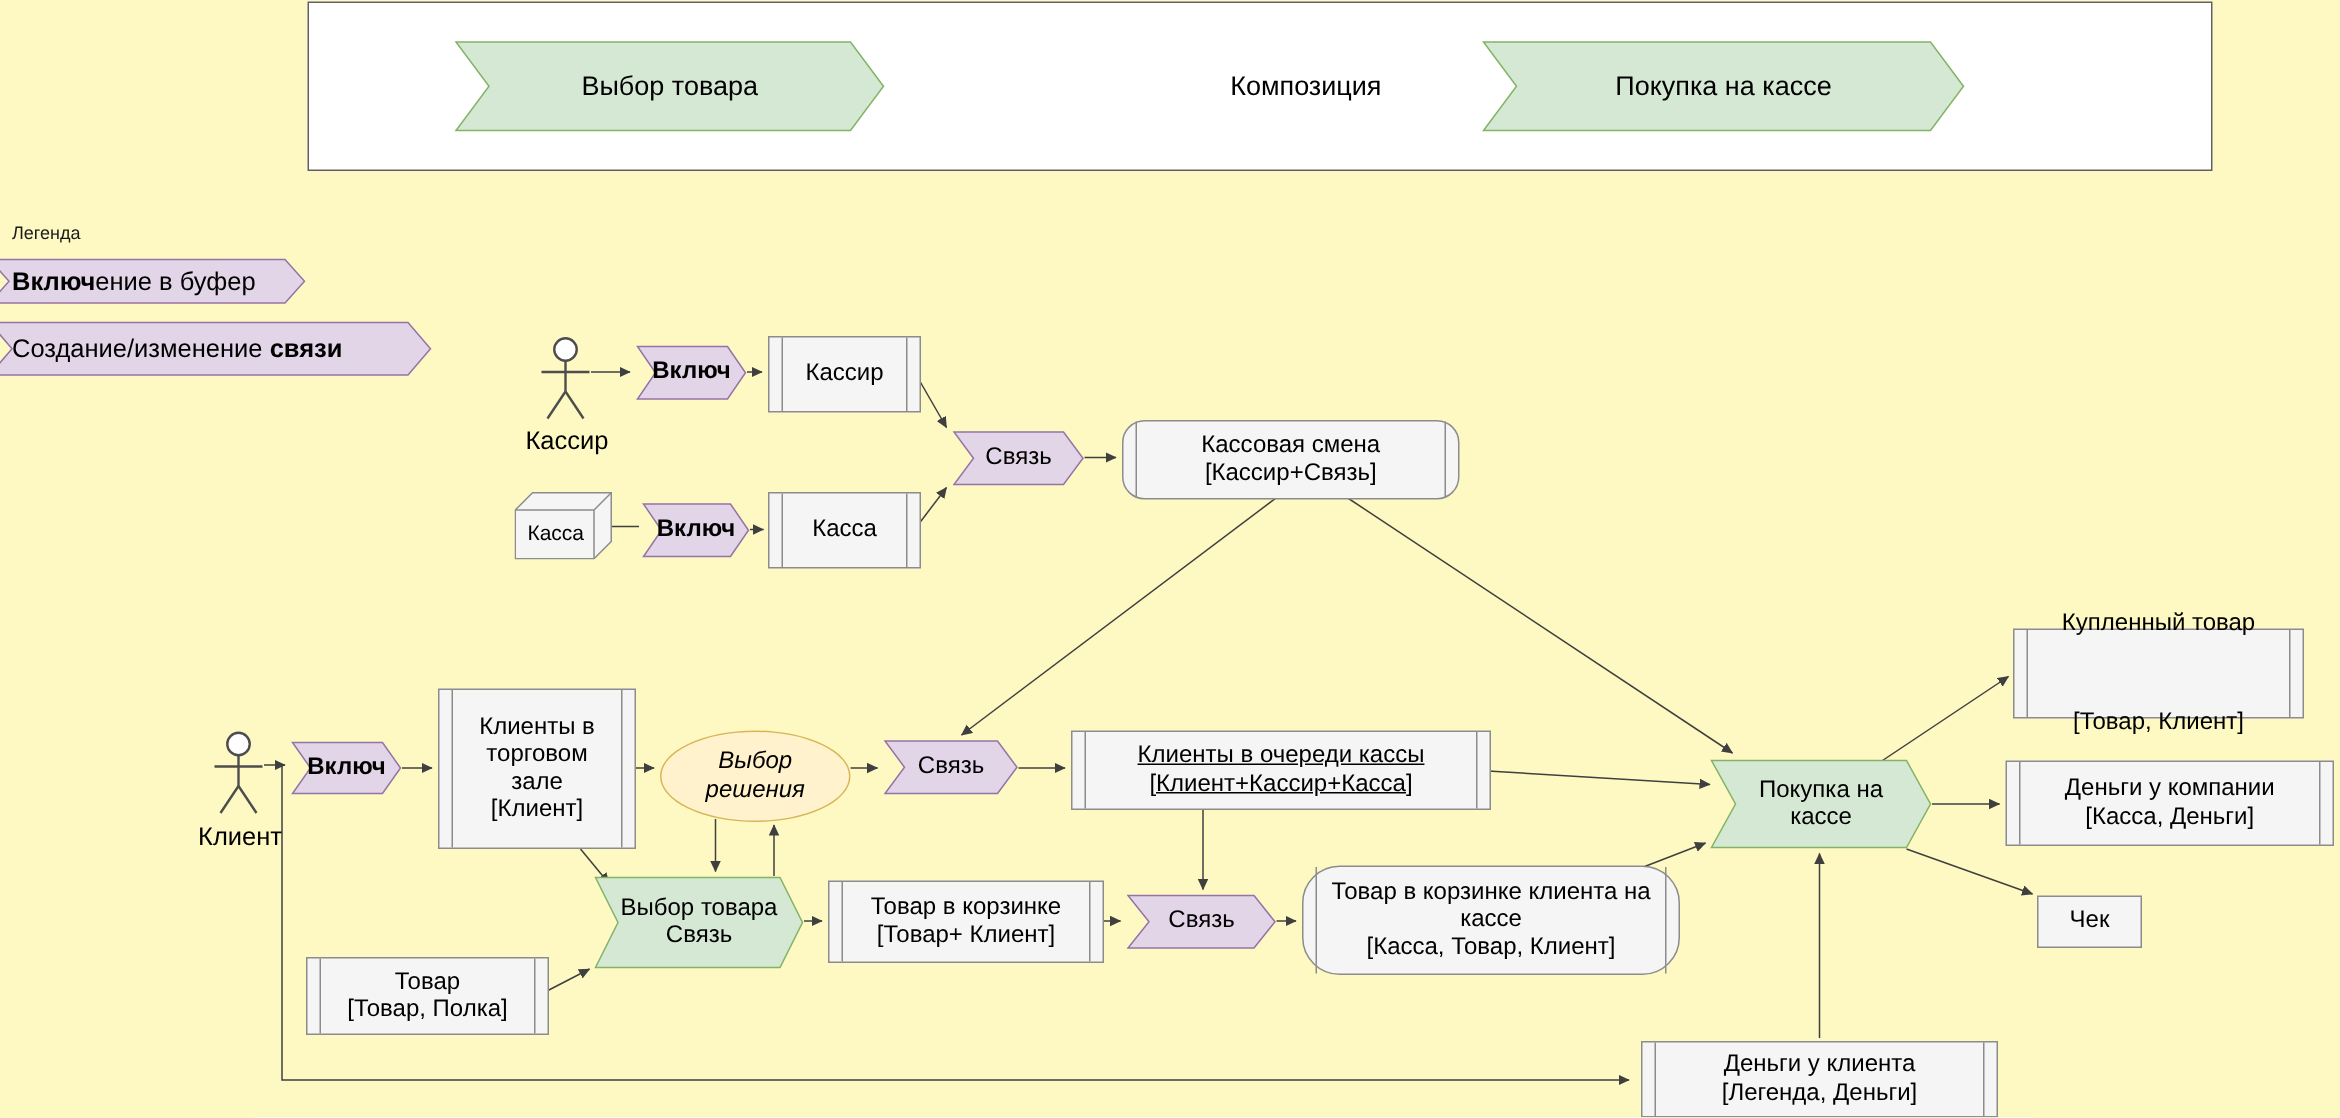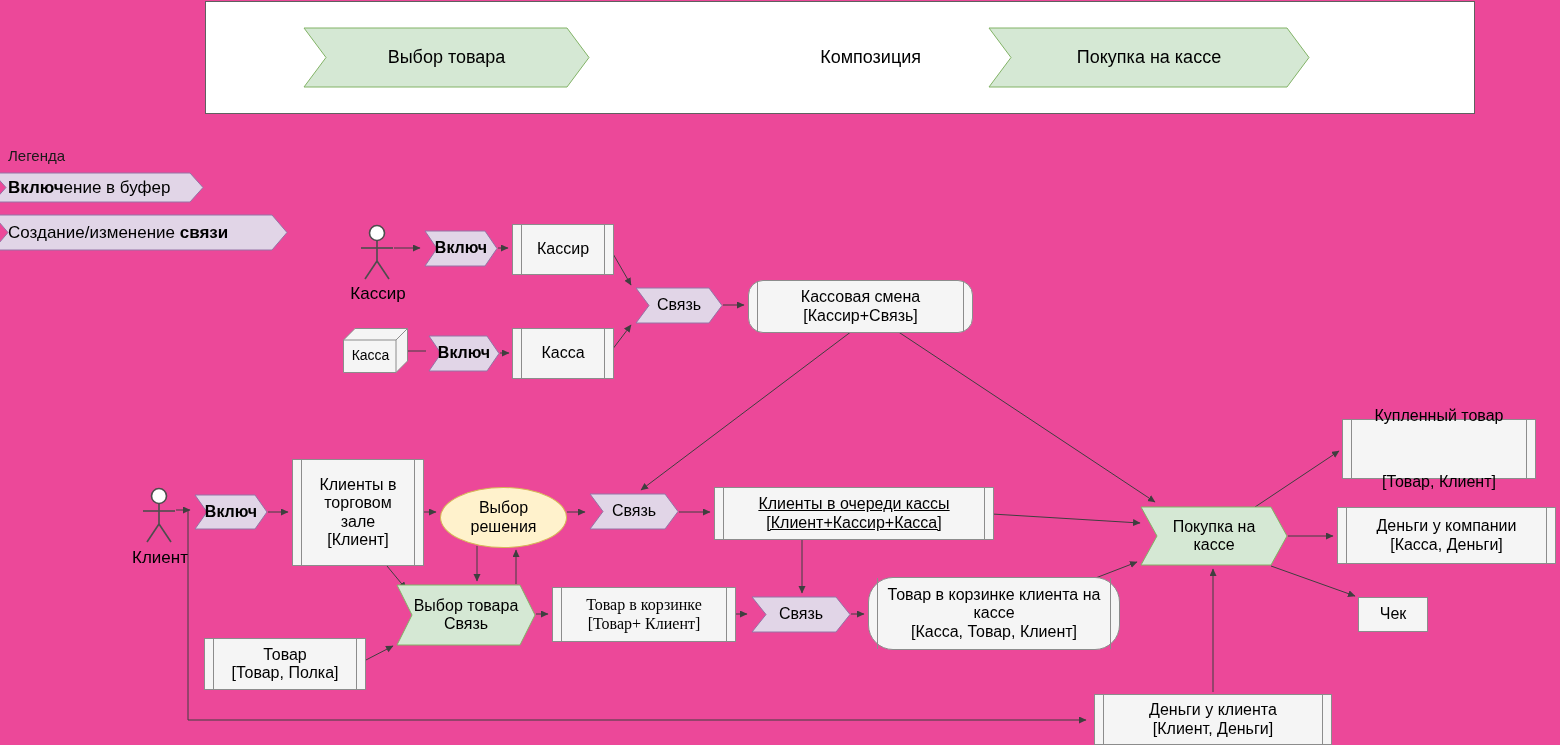--- a/index.html
+++ b/index.html
@@ -1,18 +1,18 @@
 <!DOCTYPE html>
 <html><head>
 <meta charset="utf-8">
 <style>
   html,body{margin:0;padding:0;background:#ffffff;}
   #canvas{
     position:relative;width:1560px;height:745px;overflow:hidden;
-    font-family:"Liberation Sans", sans-serif;color:#000;background:#ec4899;
+    font-family:"Liberation Sans", sans-serif;color:#000;background:#fef9c3;
   }
   .abs{position:absolute;}
   svg.layer{position:absolute;left:0;top:0;pointer-events:none;z-index:1;}
   .node{position:absolute;z-index:2;display:flex;align-items:center;justify-content:center;text-align:center;}
   .node > svg.shape{position:absolute;left:0;top:0;}
   .node .lbl{position:relative;z-index:3;line-height:1.15;}
   
   .pbox{background:#f5f5f5;border:1px solid #8c8c8c;flex-direction:column;font-size:16px;}
   .pbox::before,.pbox::after{content:"";position:absolute;top:0;bottom:0;width:0;border-left:1px solid #8c8c8c;}
   .pbox::before{left:8px;}
@@ -22,21 +22,21 @@
   .purple polygon{fill:#e1d5e7;stroke:#9673a6;stroke-width:1;}
   .green polygon{fill:#d5e8d4;stroke:#82b366;stroke-width:1;}
   .chev{font-size:16px;}
   .chev.bold{font-weight:bold;}
   .banner-step{font-size:18px;}
   
   .ellipse{background:#fff2cc;border:1px solid #d6b656;border-radius:50%;font-size:16px;}
   
   .frame{border:1.5px solid #606060;background:#fff;}
   .title{font-size:18px;justify-content:flex-end;}
-  .legend-title{font-size:15px;color:#1a1a1a;}
+  .legend-title{font-size:12px;color:#1a1a1a;}
   .legend-step{font-size:17px;justify-content:flex-start;padding-left:16px;box-sizing:border-box;}
   .actor-label{font-size:17px;}
   .cube-label{font-size:14px;}
   .stick{stroke:#4d4d4d;stroke-width:1.6;fill:none;}
   .stick circle{fill:#fff;}
   .cube-shape polygon{fill:#f5f5f5;stroke:#8c8c8c;stroke-width:1;}
   .cube-shape line{stroke:#8c8c8c;stroke-width:1;}
   .edge{stroke:#3f3f3f;stroke-width:1;fill:none;}
 </style>
 </head>
@@ -191,21 +191,21 @@
     </svg>
     <span class="lbl">Включ</span>
   </div>
 
   <div class="node pbox" style="left:292px;top:459px;width:132px;height:107px;box-sizing:border-box;padding:0 14px;">
     <span class="lbl">Клиенты в торговом зале</span>
     <span class="lbl">[Клиент]</span>
   </div>
 
   <div class="node ellipse" style="left:440px;top:487px;width:127px;height:61px;box-sizing:border-box;">
-    <span class="lbl" style="max-width:90px;">Выбор решения</span>
+    <span class="lbl" style="max-width:90px;font-style:italic;">Выбор решения</span>
   </div>
 
   <div class="node chev" style="left:589px;top:493px;width:90px;height:37px;">
     <svg class="shape purple" width="90" height="37">
       <polygon points="1,1 76,1 89,18.5 76,36 1,36 14,18.5"></polygon>
     </svg>
     <span class="lbl">Связь</span>
   </div>
 
   <div class="node pbox" style="left:714px;top:487px;width:278px;height:51px;text-decoration:underline;">
@@ -214,21 +214,21 @@
   </div>
 
   <div class="node chev" style="left:396px;top:584px;width:140px;height:62px;flex-direction:column;">
     <svg class="shape green" width="140" height="62">
       <polygon points="1,1 124,1 139,31 124,61 1,61 16,31"></polygon>
     </svg>
     <span class="lbl">Выбор товара</span>
     <span class="lbl">Связь</span>
   </div>
 
-  <div class="node pbox" style="left:552px;top:587px;width:182px;height:53px;font-family:Liberation Serif, serif;">
+  <div class="node pbox" style="left:552px;top:587px;width:182px;height:53px;">
     <span class="lbl">Товар в корзинке</span>
     <span class="lbl">[Товар+ Клиент]</span>
   </div>
 
   <div class="node chev" style="left:751px;top:596px;width:100px;height:37px;">
     <svg class="shape purple" width="100" height="37">
       <polygon points="1,1 85,1 99,18.5 85,36 1,36 15,18.5"></polygon>
     </svg>
     <span class="lbl">Связь</span>
   </div>
@@ -259,16 +259,16 @@
     <span class="lbl">Деньги у компании</span>
     <span class="lbl">[Касса, Деньги]</span>
   </div>
 
   <div class="node plain" style="left:1358px;top:597px;width:68px;height:33px;">
     <span class="lbl">Чек</span>
   </div>
 
   <div class="node pbox" style="left:1094px;top:694px;width:236px;height:49px;">
     <span class="lbl">Деньги у клиента</span>
-    <span class="lbl">[Клиент, Деньги]</span>
+    <span class="lbl">[Легенда, Деньги]</span>
   </div>
 
 </div>
 
 </body></html>

